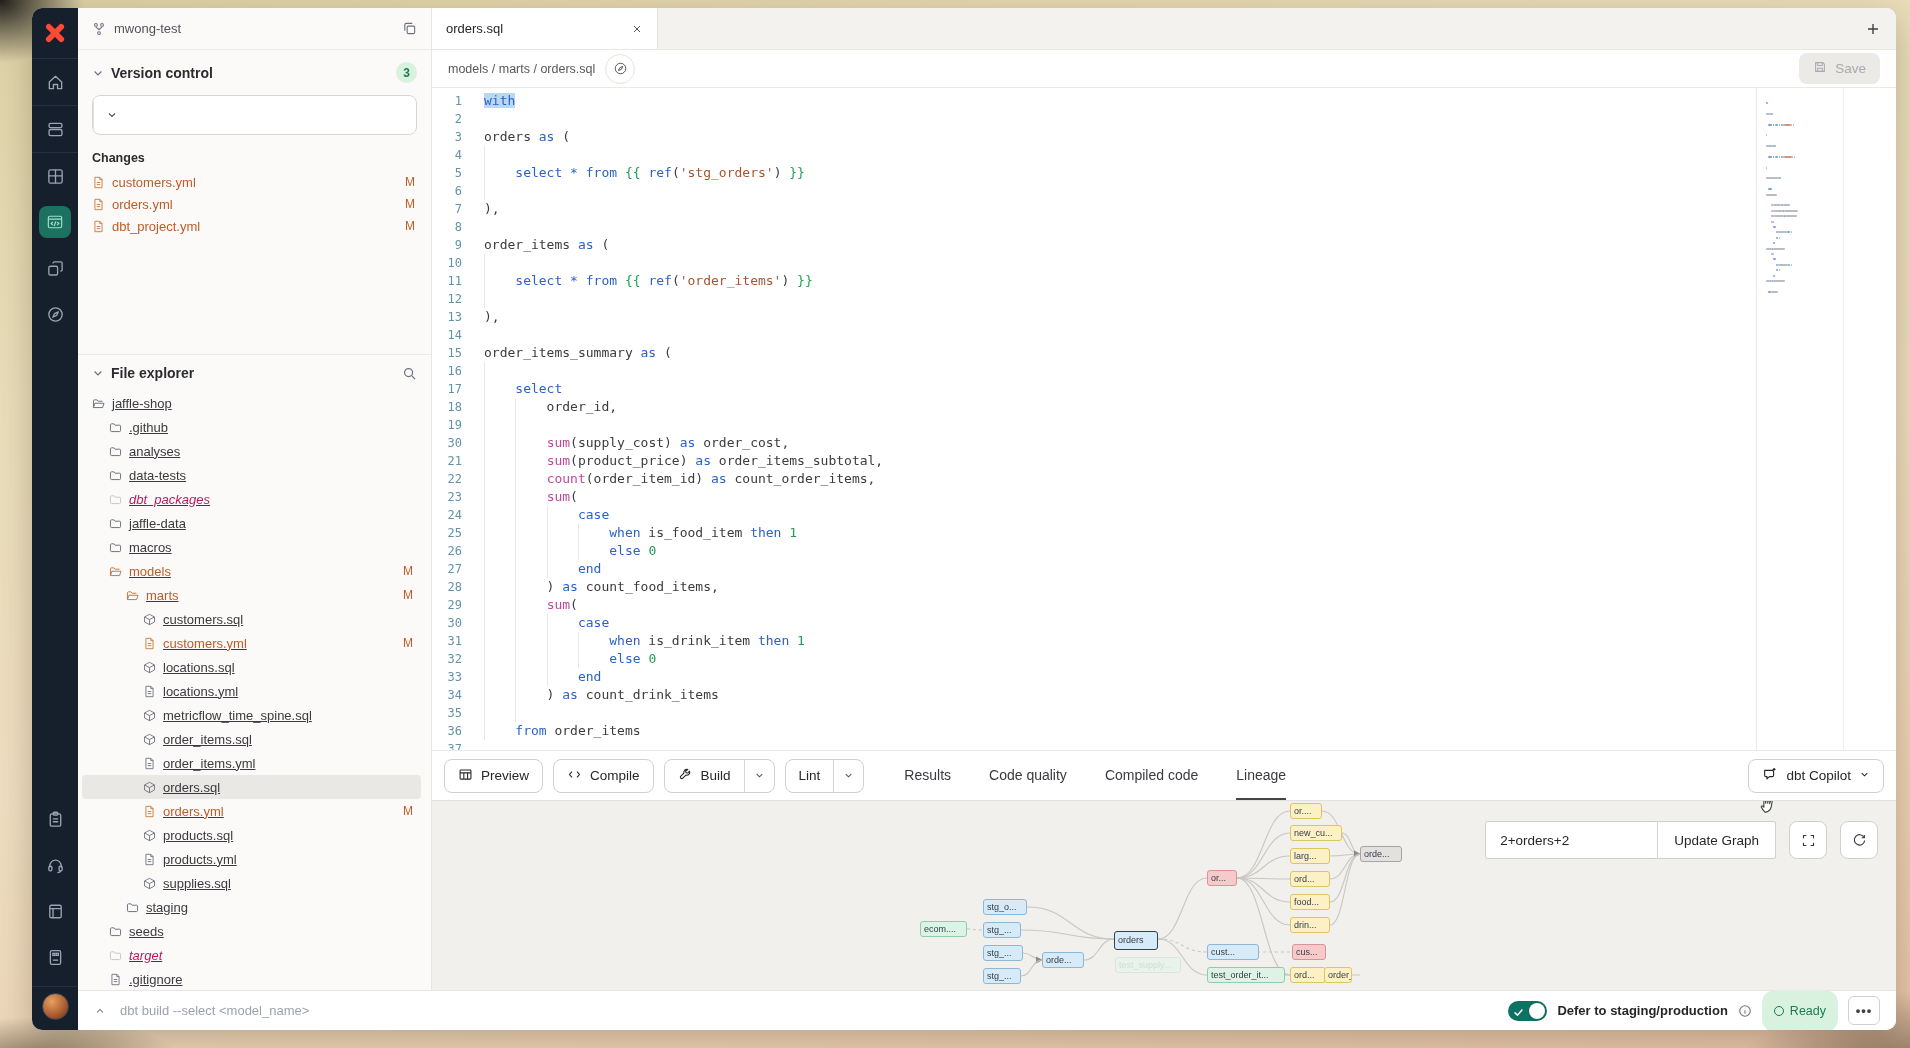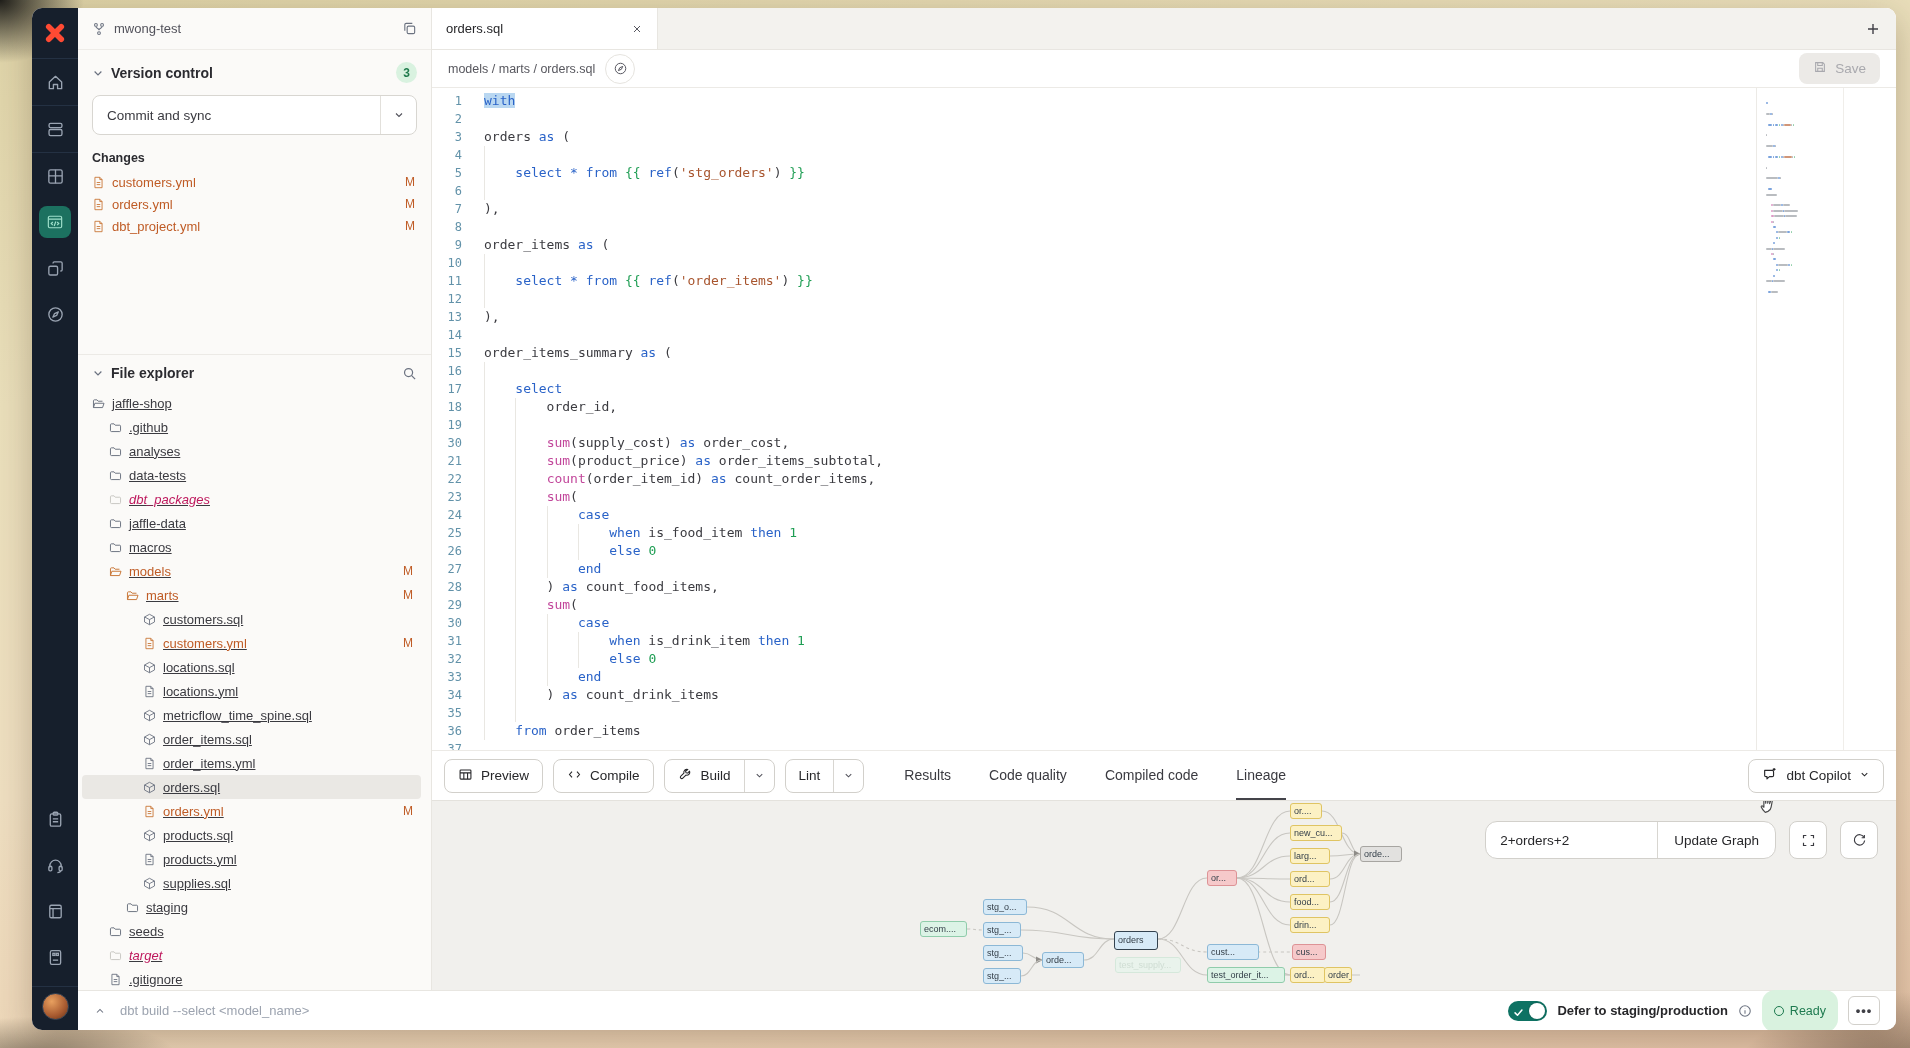--- a/index.html
+++ b/index.html
@@ -105,21 +105,21 @@
   .edges { position:absolute; left:0; top:0; }
   .gnode { position:absolute; height:16px; line-height:14px; font-size:9px; color:#35404a; background:#fff; border:1px solid #999; border-radius:3px; padding:0 3px; overflow:hidden; white-space:nowrap; }
   .c-blue { background:#d7eaf7; border-color:#8cb8d6; }
   .c-mint { background:#dcf3e6; border-color:#90ccab; }
   .c-yellow { background:#fcf1c4; border-color:#dfc463; }
   .c-pink { background:#f6c9ca; border-color:#dd9396; }
   .c-gray { background:#e2e1df; border-color:#a7a5a1; }
   .c-sel { background:#d7eaf7; border:1.5px solid #33424f; height:19px; line-height:16px; }
   .c-ghost { background:#e4f6ec; border-color:#bfe3cd; color:#b4cfbf; opacity:.55; }
   .lin-controls { position:absolute; top:20px; right:18px; display:flex; gap:13px; align-items:center; }
-  .sel-group { display:flex; height:38px; background:#fff; border:1px solid #d2d0cb; border-radius:12px; overflow:hidden; }
+  .sel-group { display:flex; height:38px; background:#fff; border:1px solid #d2d0cb; border-radius:2px; overflow:hidden; }
   .sel-input { width:172px; display:flex; align-items:center; padding:0 14px; font-size:13.5px; color:#27272a; border-right:1px solid #d8d6d1; }
   .update-btn { padding:0 16px; display:flex; align-items:center; font-size:13.5px; color:#27272a; }
   .sq-btn { width:38px; height:38px; background:#fff; border:1px solid #d2d0cb; border-radius:8px; display:flex; align-items:center; justify-content:center; color:#3a3a40; }
   .hand-cursor { position:absolute; top:-7px; right:117px; color:#4a4a4a; }
 
   
   .statusbar { height:40px; flex:none; background:#fff; border-top:1px solid #e8e6e1; display:flex; align-items:center; gap:14px; padding:0 16px; }
   .cmd { font-size:13px; color:#9ca3af; }
   .sb-right { margin-left:auto; display:flex; align-items:center; gap:10px; }
   .toggle { width:39px; height:20px; border-radius:10px; background:#0e7263; position:relative; }
@@ -248,21 +248,20 @@
           <div class="sec-row">
             <span class="icon-g">
               <svg width="12" height="12" viewBox="0 0 16 16" fill="none" stroke="currentColor" stroke-width="1.6">
                   <path d="M3.5 6l4.5 4.5L12.5 6"></path>
                 </svg>
             </span>
             <span>Version control</span>
             <span class="badge-circle">3</span>
           </div>
           <div class="commit-btn">
-            <span class="commit-label">Commit and sync</span>
             <span class="commit-caret">
               <svg width="12" height="12" viewBox="0 0 16 16" fill="none" stroke="currentColor" stroke-width="1.5">
                   <path d="M4 6l4 4 4-4"></path>
                 </svg>
             </span>
           </div>
           <div class="changes-label">Changes</div>
           <div id="changes-list">
               <div class="change-row">
                 <span class="ticon" style="color:#c97637">

